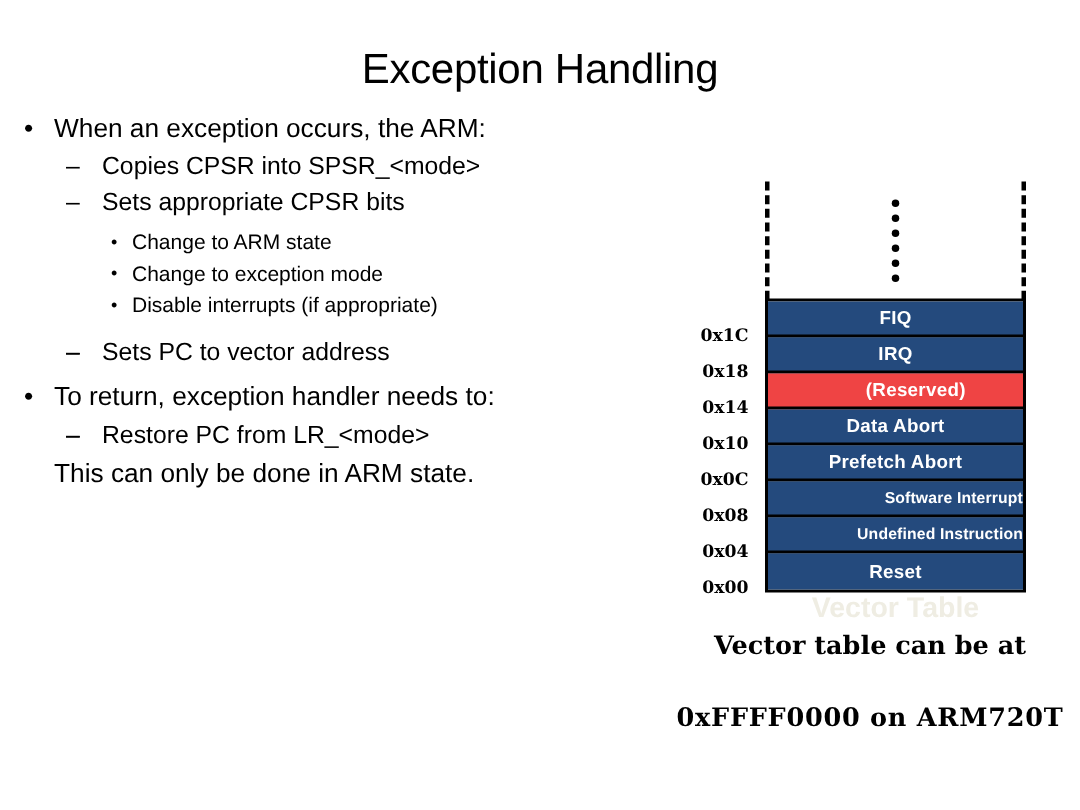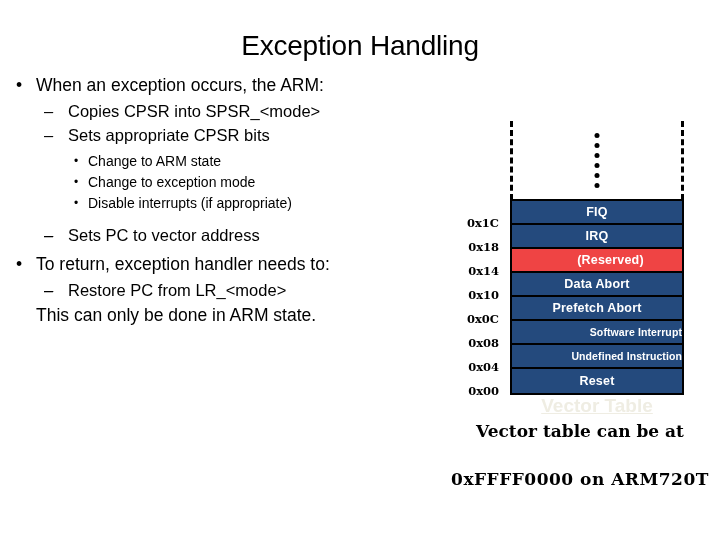--- a/index.html
+++ b/index.html
@@ -192,21 +192,20 @@
   #vector-table-caption {
     position: absolute;
     left: 70px;
     top: 285px;
     width: 174px;
     text-align: center;
     font-size: 19px;
     font-weight: bold;
     color: #efede3;
     white-space: nowrap;
-    text-decoration: underline;
   }
 
   
   #vector-note {
     position: absolute;
     left: 440px;
     top: 423px;
     width: 280px;
     text-align: center;
     font-family: "DejaVu Serif", "Liberation Serif", serif;

